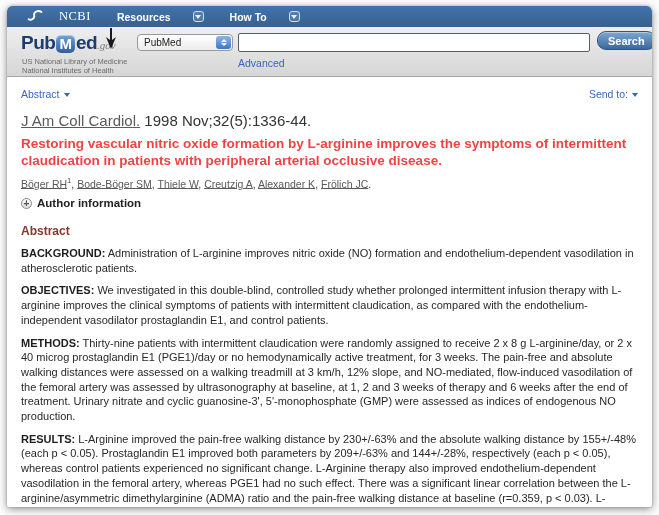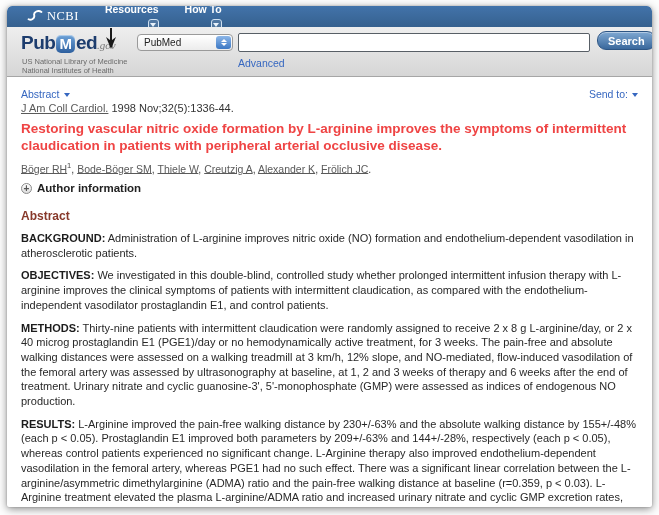--- a/index.html
+++ b/index.html
@@ -9,23 +9,23 @@
     background:#fff; border-radius:5px 5px 2px 2px;
     box-shadow:0 2px 9px rgba(0,0,0,0.45), 0 0 2px rgba(0,0,0,0.25);
     overflow:hidden;
   }
   
   .ncbi-bar{
     height:21px; background:linear-gradient(#4273aa,#36618f);
     display:flex; align-items:center; padding:0 12px; color:#fff;
     border-radius:5px 5px 0 0;
   }
-  .ncbi-logo-wrap{ display:flex; align-items:center; gap:4px; cursor:pointer; margin-left:8px;}
+  .ncbi-logo-wrap{ display:flex; align-items:center; gap:16px; cursor:pointer; margin-left:8px;}
   .ncbi-wordmark{ font-family:"Liberation Serif", serif; font-size:12.5px; letter-spacing:.5px; color:#fff; }
-  .bar-menu{ display:flex; align-items:flex-end; gap:4px; margin-left:26px; font-size:10.5px; font-weight:bold; color:#fff; cursor:pointer;flex-direction:column;}
+  .bar-menu{ display:flex; align-items:flex-start; gap:22px; margin-left:26px; font-size:10.5px; font-weight:bold; color:#fff; cursor:pointer;}
   .dd-box{ width:11px; height:11px; border:1px solid #cfe0f0; border-radius:3px; display:inline-flex; align-items:center; justify-content:center; background:rgba(255,255,255,0.12);}
   .dd-box:after{ content:""; width:0; height:0; border-left:3px solid transparent; border-right:3px solid transparent; border-top:4px solid #e8f1fa; margin-top:1px;}
   
   .pm-header{
     position:relative; height:50px;
     background:linear-gradient(#eeeeee,#d6d6d6);
     border-bottom:1px solid #a6a6a6;
   }
   .pm-logo{ position:absolute; left:14px; top:5px; cursor:pointer; white-space:nowrap;}
   .pm-pub,.pm-ed{ font-size:19px; font-weight:bold; color:#1d3d6e; letter-spacing:-0.5px;}
@@ -53,21 +53,21 @@
     position:absolute; left:590px; top:4px; height:19px; padding:0 10px;
     background:linear-gradient(#7fa8d2,#3a689c); border:1px solid #2d5584; border-radius:9px;
     color:#fff; font-size:11px; font-weight:bold; cursor:pointer; box-shadow:inset 0 1px 0 rgba(255,255,255,.4);
   }
   .advanced-link{ position:absolute; left:231px; top:30px; font-size:10.5px; color:#3667c0; text-decoration:none; cursor:pointer;}
   
   .content{ padding:7px 14px 0 14px; color:#262626; }
   .toolbar{ display:flex; justify-content:space-between; align-items:center; height:16px; margin-top:2px;}
   .blue-link{ color:#3667c0; font-size:10.5px; text-decoration:none; cursor:pointer; display:inline-flex; align-items:center; gap:4px;}
   .caret{ width:0; height:0; border-left:3.5px solid transparent; border-right:3.5px solid transparent; border-top:4px solid #3667c0; margin-top:2px;}
-  .citation{ font-size:11px; color:#333; }
+  .citation{ margin-top:10px; font-size:15px; color:#333; }
   .gray-link{ color:#5a5a5a; text-decoration:underline; cursor:pointer; }
   .article-title{ margin-top:6px; font-size:13.5px; font-weight:bold; color:#ef4444; line-height:1.28; }
   .authors{ margin-top:6px; font-size:10.5px; color:#444; }
   .authors sup{ font-size:7.5px; }
   .author-info{ margin-top:8px; display:flex; align-items:center; gap:5px; cursor:pointer;}
   .plus-icon{ width:11px; height:11px; border:1px solid #8a8a8a; border-radius:50%; background:linear-gradient(#fefefe,#dcdcdc); color:#555; font-size:10px; line-height:9px; text-align:center; font-weight:bold;}
   .author-info b{ font-size:11.5px; color:#222; }
   .abstract-h{ margin-top:15px; font-size:12px; font-weight:bold; color:#87382a; }
   .abs-p{ margin-top:8px; font-size:11px; line-height:14.7px; color:#282828; }
   .abs-p b{ color:#1c1c1c; }

